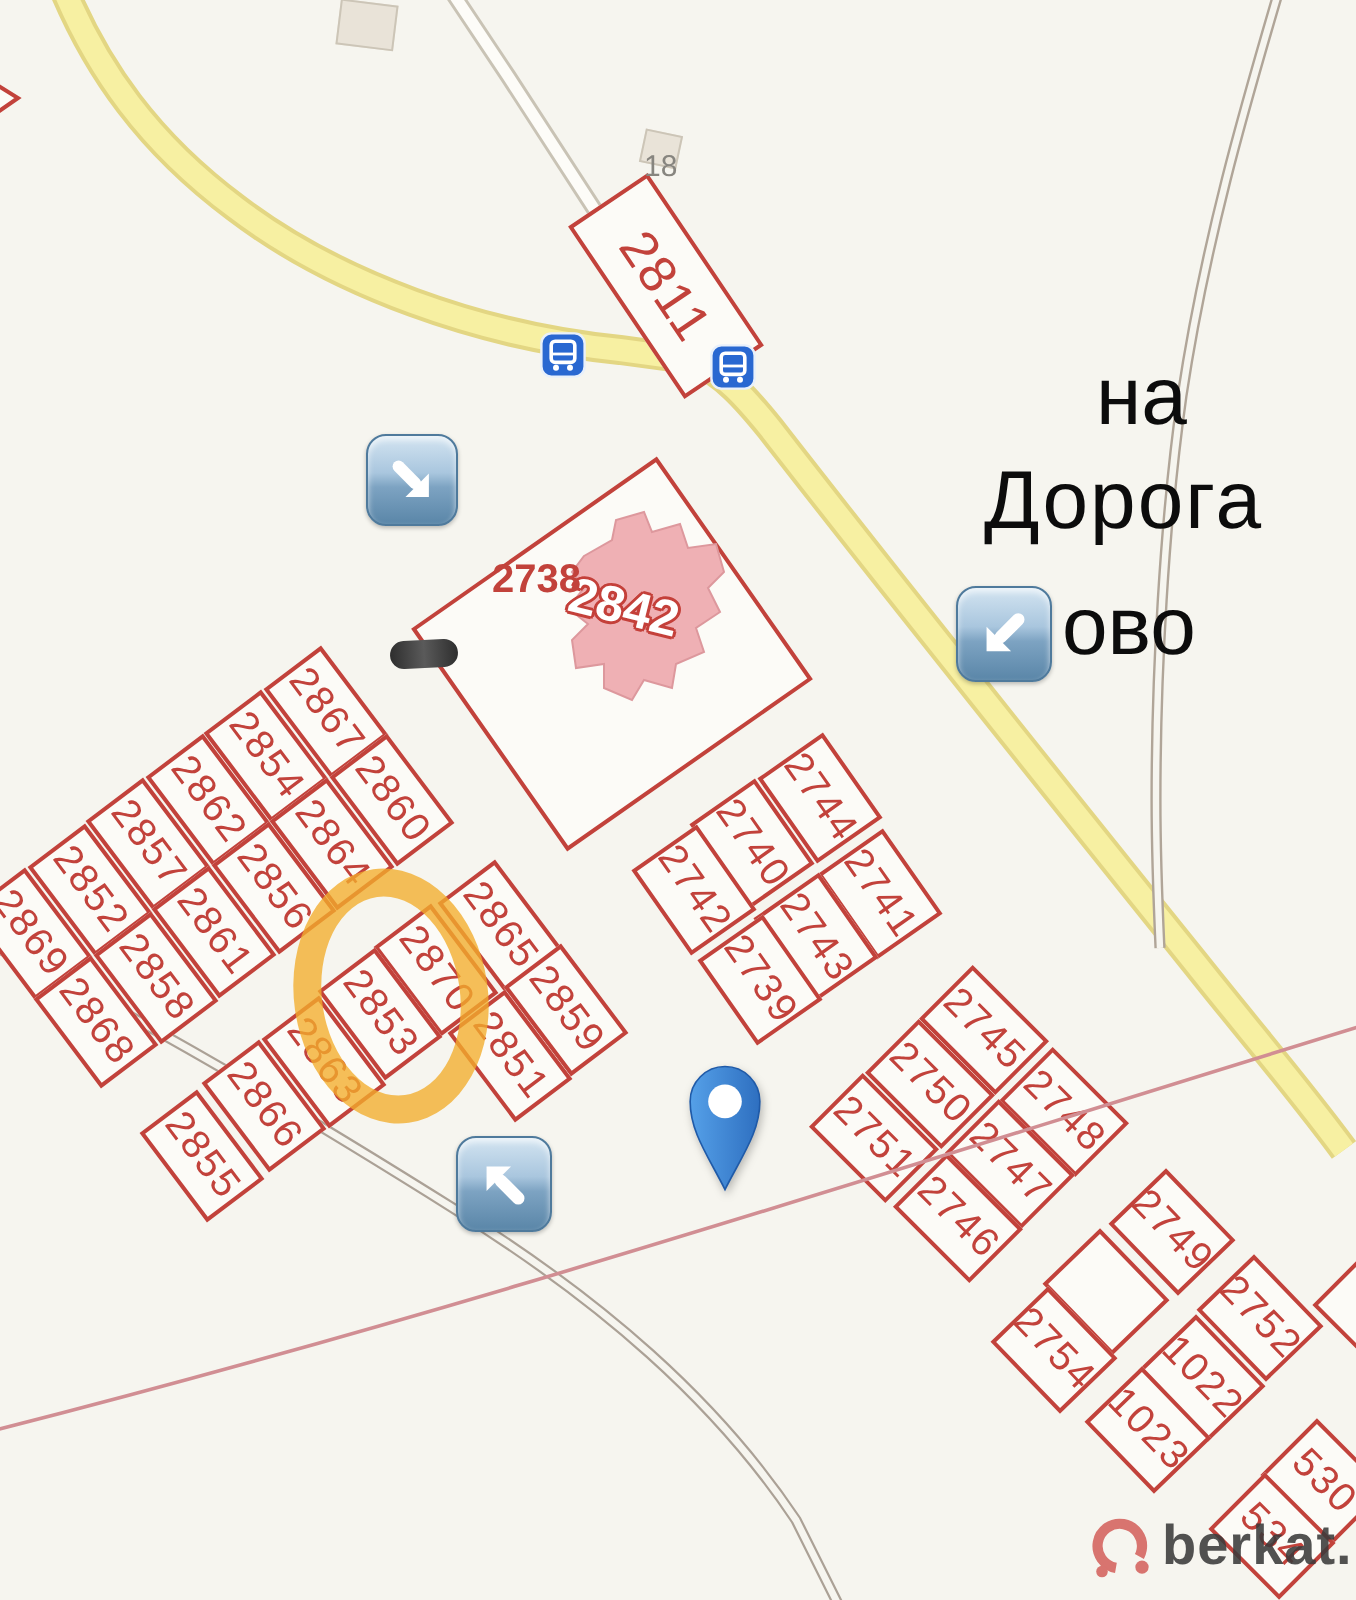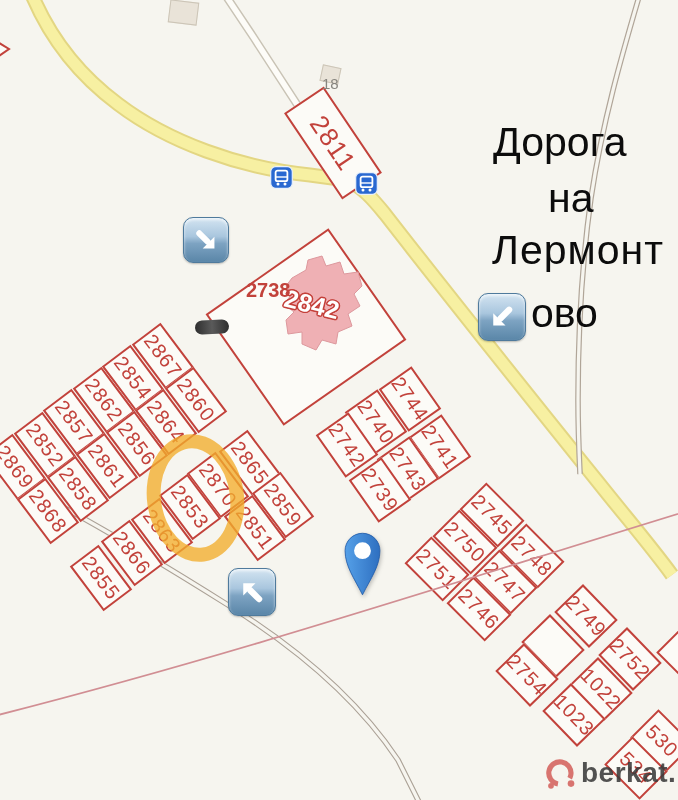--- a/index.html
+++ b/index.html
@@ -250,23 +250,22 @@
     <circle cx="15" cy="17.9" r="1.5" fill="#ffffff"></circle>
   </svg>
 
   <div class="aicon" style="left:183px;top:217px;width:44px;height:44px;">
     <svg viewBox="0 0 24 24">
       <path d="M7.2,7.2 L13,13" stroke="#ffffff" stroke-width="4.2" stroke-linecap="round" fill="none"></path>
       <polygon points="17.8,17.8 17.8,9.6 9.6,17.8" fill="#ffffff"></polygon>
     </svg>
   </div>
 
-  <span class="note" style="left:493px;top:120px;">Дорога</span>
   <span class="note" style="left:548px;top:176px;text-align:right;">на</span>
-  <span class="note" style="left:492px;top:228px;letter-spacing:1px;">Лермонт</span>
+  <span class="note" style="left:492px;top:228px;letter-spacing:1px;">Дорога</span>
   <span class="note" style="left:531px;top:291px;">ово</span>
   <div class="aicon" style="left:478px;top:293px;width:46px;height:46px;">
     <svg viewBox="0 0 24 24" class="rot-dl">
       <path d="M7.2,7.2 L13,13" stroke="#ffffff" stroke-width="4.2" stroke-linecap="round" fill="none"></path>
       <polygon points="17.8,17.8 17.8,9.6 9.6,17.8" fill="#ffffff"></polygon>
     </svg>
   </div>
 
   <div class="aicon" style="left:228px;top:568px;width:46px;height:46px;">
     <svg viewBox="0 0 24 24" class="rot-ul">

